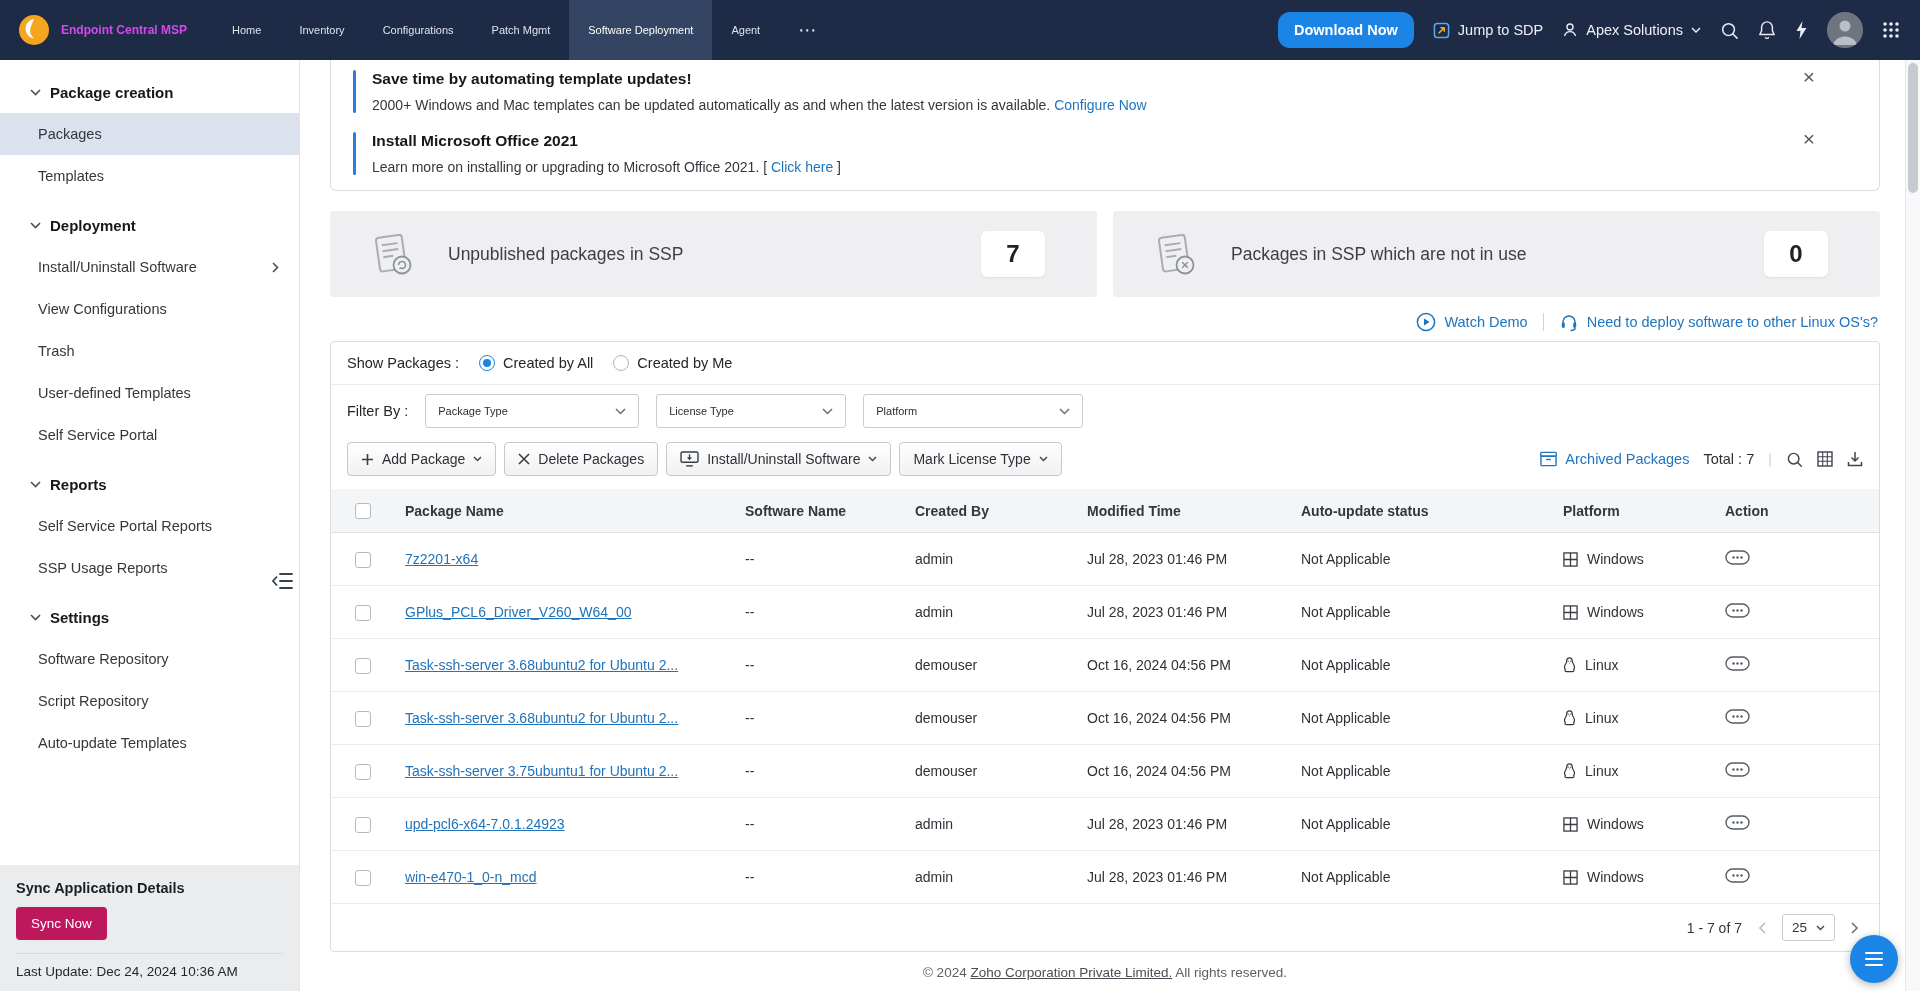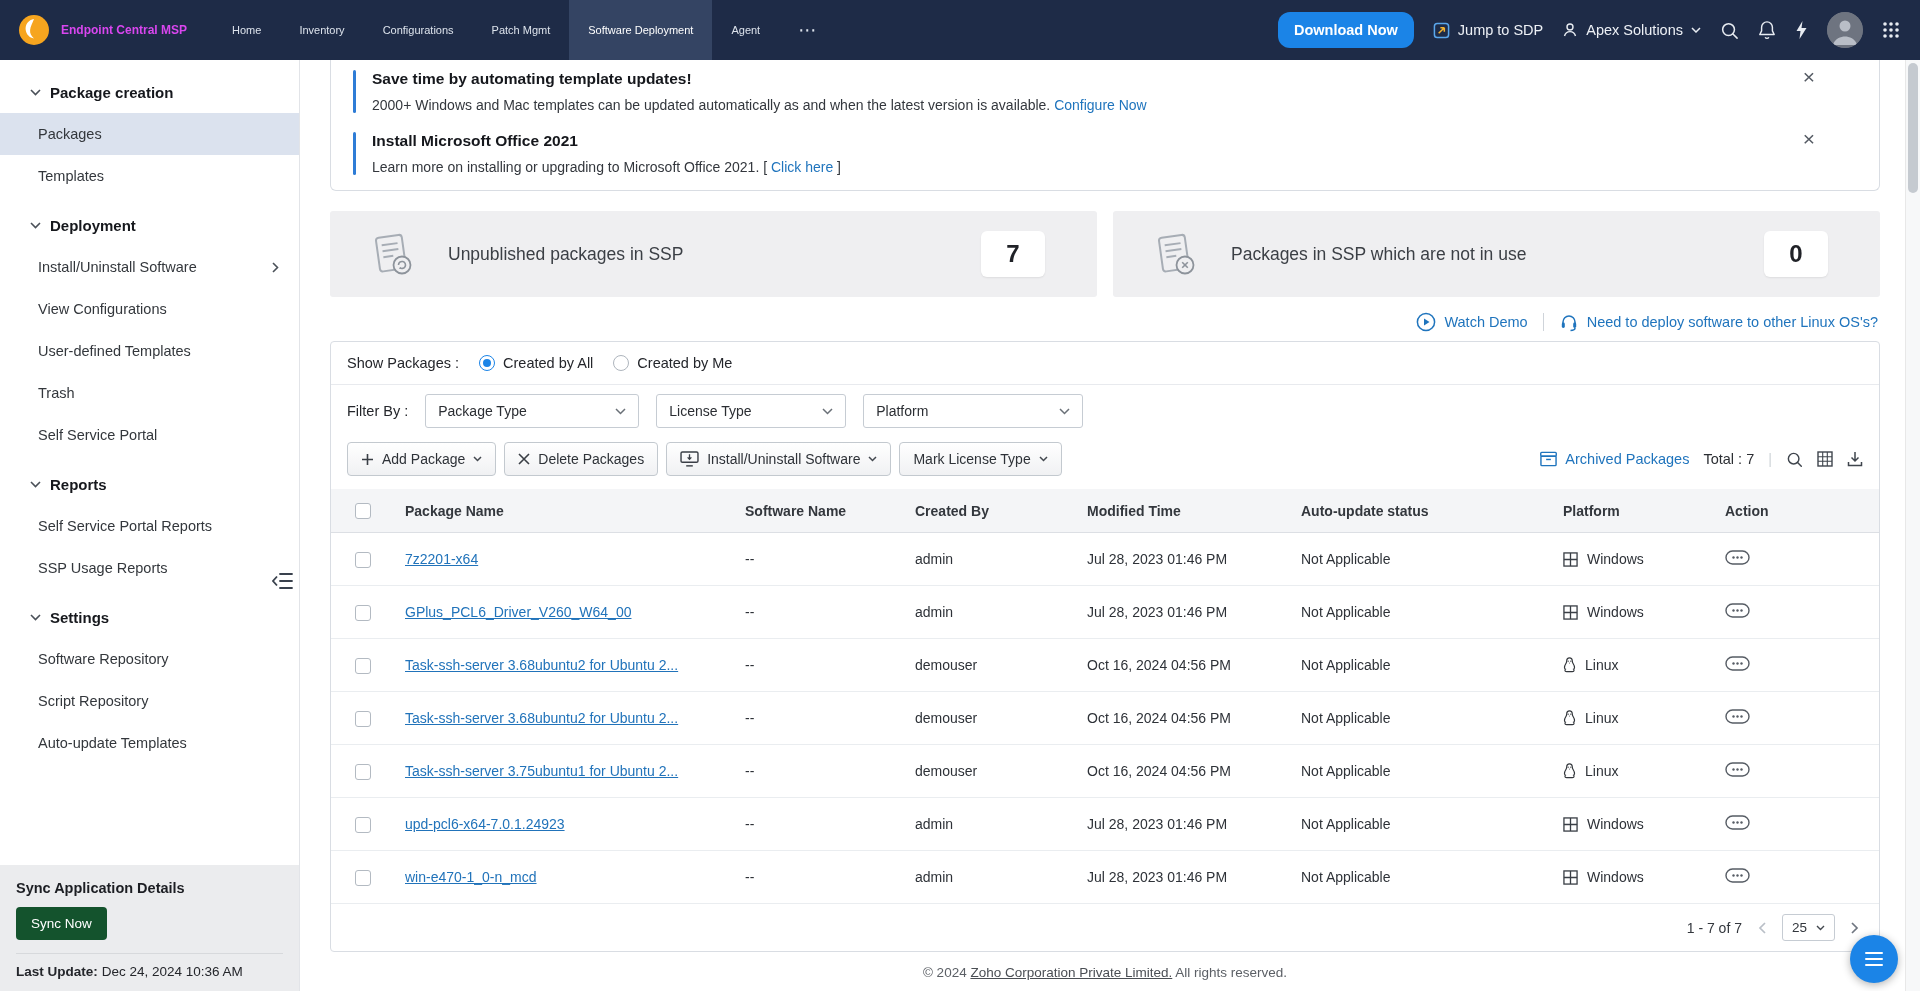--- a/index.html
+++ b/index.html
@@ -28,24 +28,24 @@
   
   .sidebar { width:300px; background:#fff; border-right:1px solid #e2e4e8; display:flex; flex-direction:column; position:relative; }
   .side-scroll { flex:1; padding-top:12px; overflow:hidden; }
   .side-section-title { display:flex; align-items:center; gap:9px; padding:12px 30px; font-size:15px; font-weight:700; color:#16181d; cursor:pointer; }
   .side-section + .side-section { margin-top:8px; }
   .side-item { display:flex; align-items:center; justify-content:space-between; padding:13px 20px 13px 38px; font-size:14.5px; color:#33373c; cursor:pointer; }
   .side-item.selected { background:#dbe2ee; }
   .collapse-btn { position:absolute; right:5px; top:512px; cursor:pointer; display:flex; }
   .sync-area { background:#ebecee; padding:15px 16px 12px; }
   .sync-title { font-size:14.5px; font-weight:700; color:#1c1e23; margin-bottom:11px; }
-  .btn-sync { background:#14532d; border:none; color:#fff; font-size:13.5px; padding:9px 15px; border-radius:4px; cursor:pointer; font-family:inherit; }
+  .btn-sync { background:#be185d; border:none; color:#fff; font-size:13.5px; padding:9px 15px; border-radius:4px; cursor:pointer; font-family:inherit; }
   .sync-divider { border:none; border-top:1px solid #d7d9dc; margin:13px 0 10px; }
   .last-update { font-size:13.5px; color:#24262b; }
-  .last-update .lbl { font-weight:700; }
+  .last-update .lbl { font-weight:400; }
   .last-update .val { margin-left:4px; }
 
   
   .main { flex:1; position:relative; padding:0 40px 0 30px; overflow:hidden; background:#fff; }
 
   
   .banners-card { border:1px solid #d9dde3; border-top:none; border-radius:0 0 6px 6px; padding:6px 0 15px; background:#fff; }
   .banner { position:relative; display:flex; margin:4px 22px 0; padding-right:70px; }
   .banner + .banner { margin-top:19px; }
   .banner-accent { width:3px; border-radius:2px; background:#2e7cd6; flex:none; }
@@ -71,21 +71,21 @@
   
   .table-card { border:1px solid #d9dde3; border-radius:4px; background:#fff; }
   .show-row { display:flex; align-items:center; gap:20px; padding:13px 16px; border-bottom:1px solid #e8eaee; font-size:14.5px; color:#24262b; }
   .radio-opt { display:flex; align-items:center; gap:8px; cursor:pointer; }
   .radio { width:16px; height:16px; border-radius:50%; border:1px solid #aeb5bd; background:#fff; display:inline-block; position:relative; flex:none; }
   .radio.checked { border-color:#1b84e7; }
   .radio.checked::after { content:""; position:absolute; inset:3px; border-radius:50%; background:#1b84e7; }
 
   .filter-row { display:flex; align-items:center; gap:17px; padding:9px 16px 8px; font-size:14.5px; color:#24262b; }
   .select { height:34px; border:1px solid #c6ccd3; border-radius:3px; background:#fff; display:flex;
-    align-items:center; justify-content:space-between; padding:0 12px; font-size:14px; color:#2b2e33; cursor:pointer; }
+    align-items:center; justify-content:space-between; padding:0 12px; font-size:11px; color:#2b2e33; cursor:pointer; }
   .select.w1 { width:214px; } .select.w2 { width:190px; } .select.w3 { width:220px; }
 
   .toolbar-row { display:flex; align-items:center; gap:8px; padding:6px 16px 13px; }
   .tbtn { height:34px; display:flex; align-items:center; gap:8px; padding:0 13px; border:1px solid #c3c9cf;
     border-radius:4px; background:linear-gradient(#ffffff,#f0f1f3); font-size:14px; color:#2e3238; cursor:pointer; font-family:inherit; }
   .toolbar-right { margin-left:auto; display:flex; align-items:center; gap:14px; font-size:14.5px; }
   .archived-link { display:flex; align-items:center; gap:8px; color:#1f74bd; cursor:pointer; }
   .total-label { color:#2b2e33; }
   .pipe { color:#cfd4d9; }
 
@@ -242,24 +242,24 @@
           <span style="display:flex;">
               <svg width="7" height="11" viewBox="0 0 7 11">
                 <path d="M1 1l4.5 4.5L1 10" stroke="#4a5058" stroke-width="1.6" fill="none"></path>
               </svg>
             </span>
         </div>
         <div class="side-item">
           <span>View Configurations</span>
         </div>
         <div class="side-item">
+          <span>Trash</span>
+        </div>
+        <div class="side-item">
           <span>User-defined Templates</span>
-        </div>
-        <div class="side-item">
-          <span>Trash</span>
         </div>
         <div class="side-item">
           <span>Self Service Portal</span>
         </div>
       </div>
 
       <div class="side-section">
         <div class="side-section-title">
           <span style="display:flex;">
               <svg width="11" height="7" viewBox="0 0 11 7">

